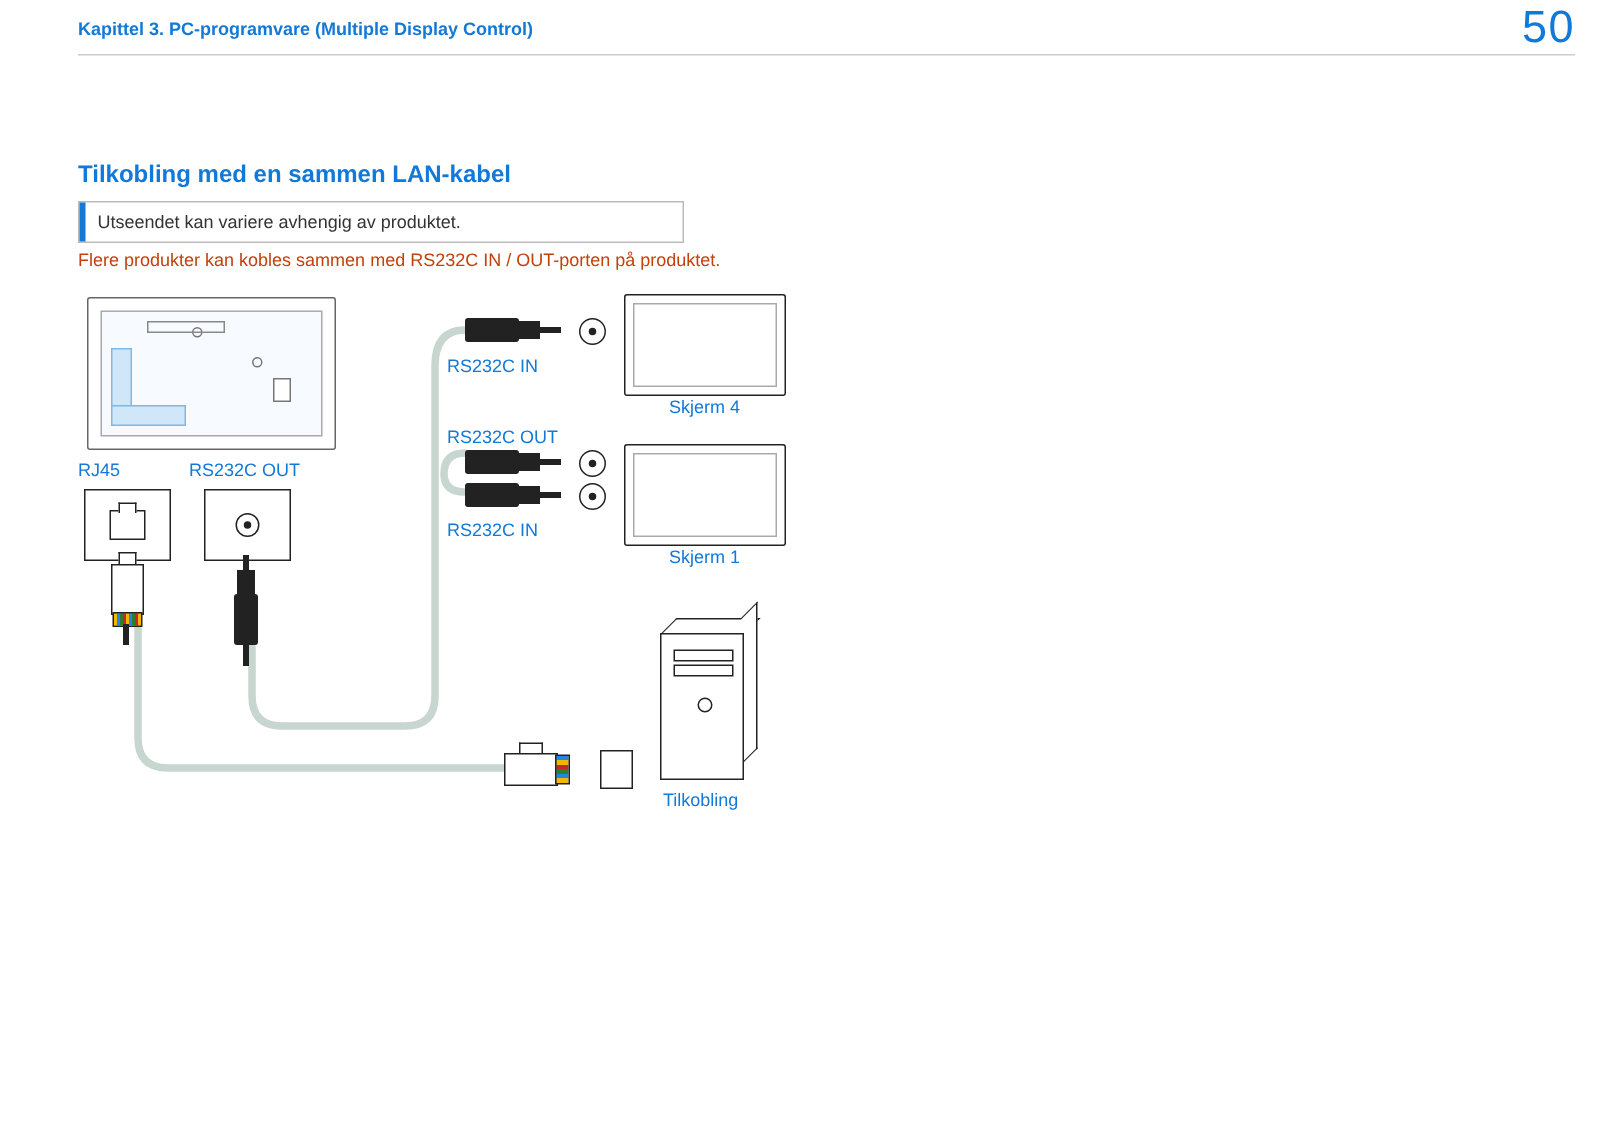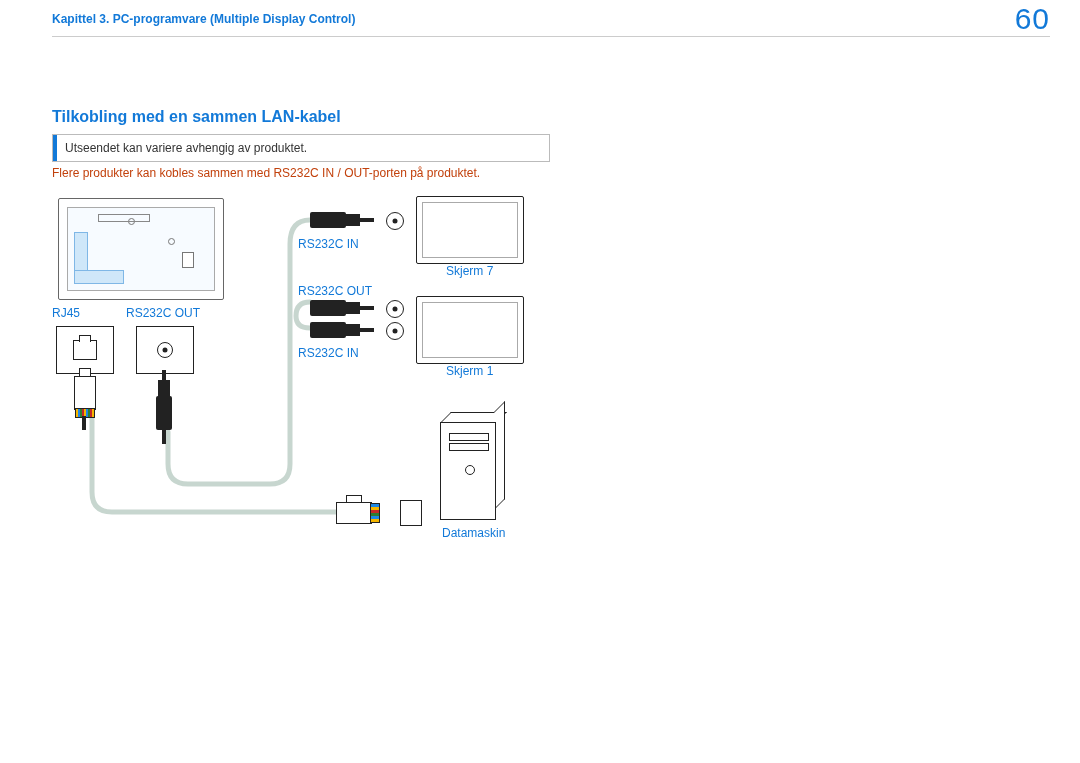--- a/index.html
+++ b/index.html
@@ -54,21 +54,21 @@
     top: 108px;
     font-size: 16px;
     color: #1279d8;
     font-weight: 600;
   }
 
   .note-box {
     position: absolute;
     left: 52px;
     top: 134px;
-    width: 498px;
+    width: 404px;
     border: 1px solid #bbb;
     box-sizing: border-box;
   }
   .note-inner {
     border-left: 4px solid #1279d8;
     padding: 6px 8px 6px 8px;
     font-size: 12px;
     color: #333;
   }
 
@@ -259,21 +259,21 @@
     fill:none; stroke:#c7d6cf; stroke-width:5; stroke-linecap:round;
   }
 </style>
 </head>
 <body>
 
 <div class="page">
 
   <div class="header">
     <div class="chapter">Kapittel 3. PC-programvare (Multiple Display Control)</div>
-    <div class="page-num">60</div>
+    <div class="page-num">50</div>
     <div class="rule"></div>
   </div>
 
   <div class="section-title">Tilkobling med en sammen LAN-kabel</div>
 
   <div class="note-box">
     <div class="note-inner">Utseendet kan variere avhengig av produktet.</div>
   </div>
 
   <div class="body-text">Flere produkter kan kobles sammen med RS232C IN / OUT-porten på produktet.</div>
@@ -327,21 +327,21 @@
 
     <div class="stereo-plug-h" style="left:258px; top:20px;">
       <div class="body"></div>
         <div class="grip"></div>
         <div class="tip"></div>
     </div>
     <div class="ring" style="left:334px; top:20px;"></div>
     <div class="lbl" style="left:246px; top:45px;">RS232C IN</div>
 
     <div class="monitor" style="left:364px; top:4px;"></div>
-    <div class="lbl" style="left:394px; top:72px; color:#1279d8;">Skjerm 7</div>
+    <div class="lbl" style="left:394px; top:72px; color:#1279d8;">Skjerm 4</div>
 
     <div class="lbl" style="left:246px; top:92px;">RS232C OUT</div>
     <div class="stereo-plug-h" style="left:258px; top:108px;">
       <div class="body"></div>
         <div class="grip"></div>
         <div class="tip"></div>
     </div>
     <div class="ring" style="left:334px; top:108px;"></div>
 
     <div class="stereo-plug-h" style="left:258px; top:130px;">
@@ -364,16 +364,16 @@
 
     <div class="pc-wrap" style="left:388px; top:230px;">
       <div class="pc-top"></div>
       <div class="pc-side"></div>
       <div class="pc">
         <div class="drive" style="top:10px;"></div>
         <div class="drive" style="top:20px;"></div>
         <div class="btn" style="top:42px;"></div>
       </div>
     </div>
-    <div class="lbl" style="left:390px; top:334px;">Datamaskin</div>
+    <div class="lbl" style="left:390px; top:334px;">Tilkobling</div>
 
   </div>
 </div>
 
 </body></html>

